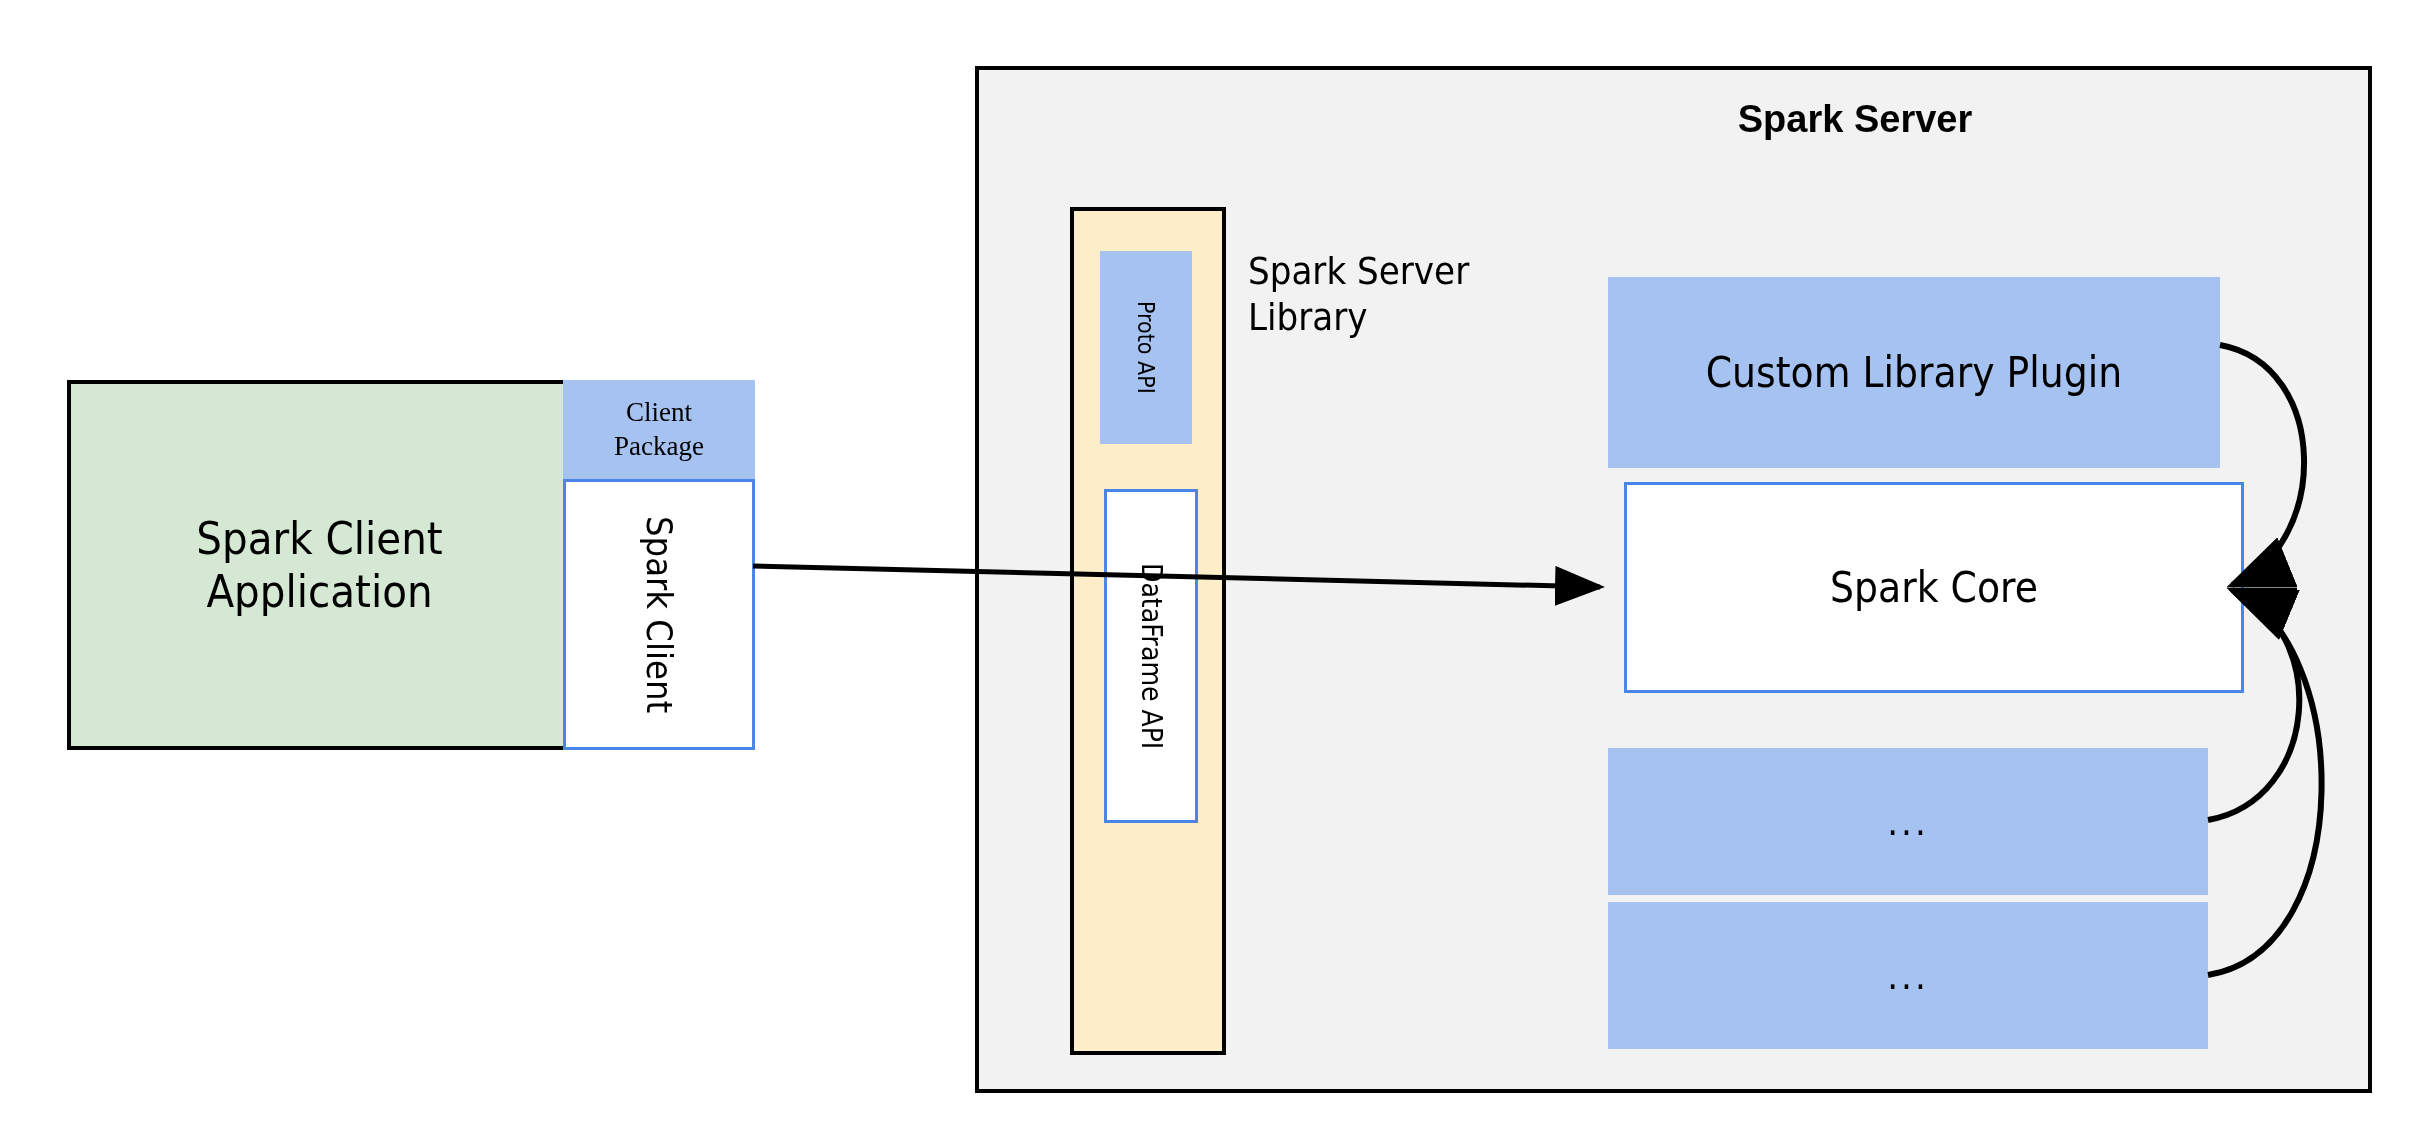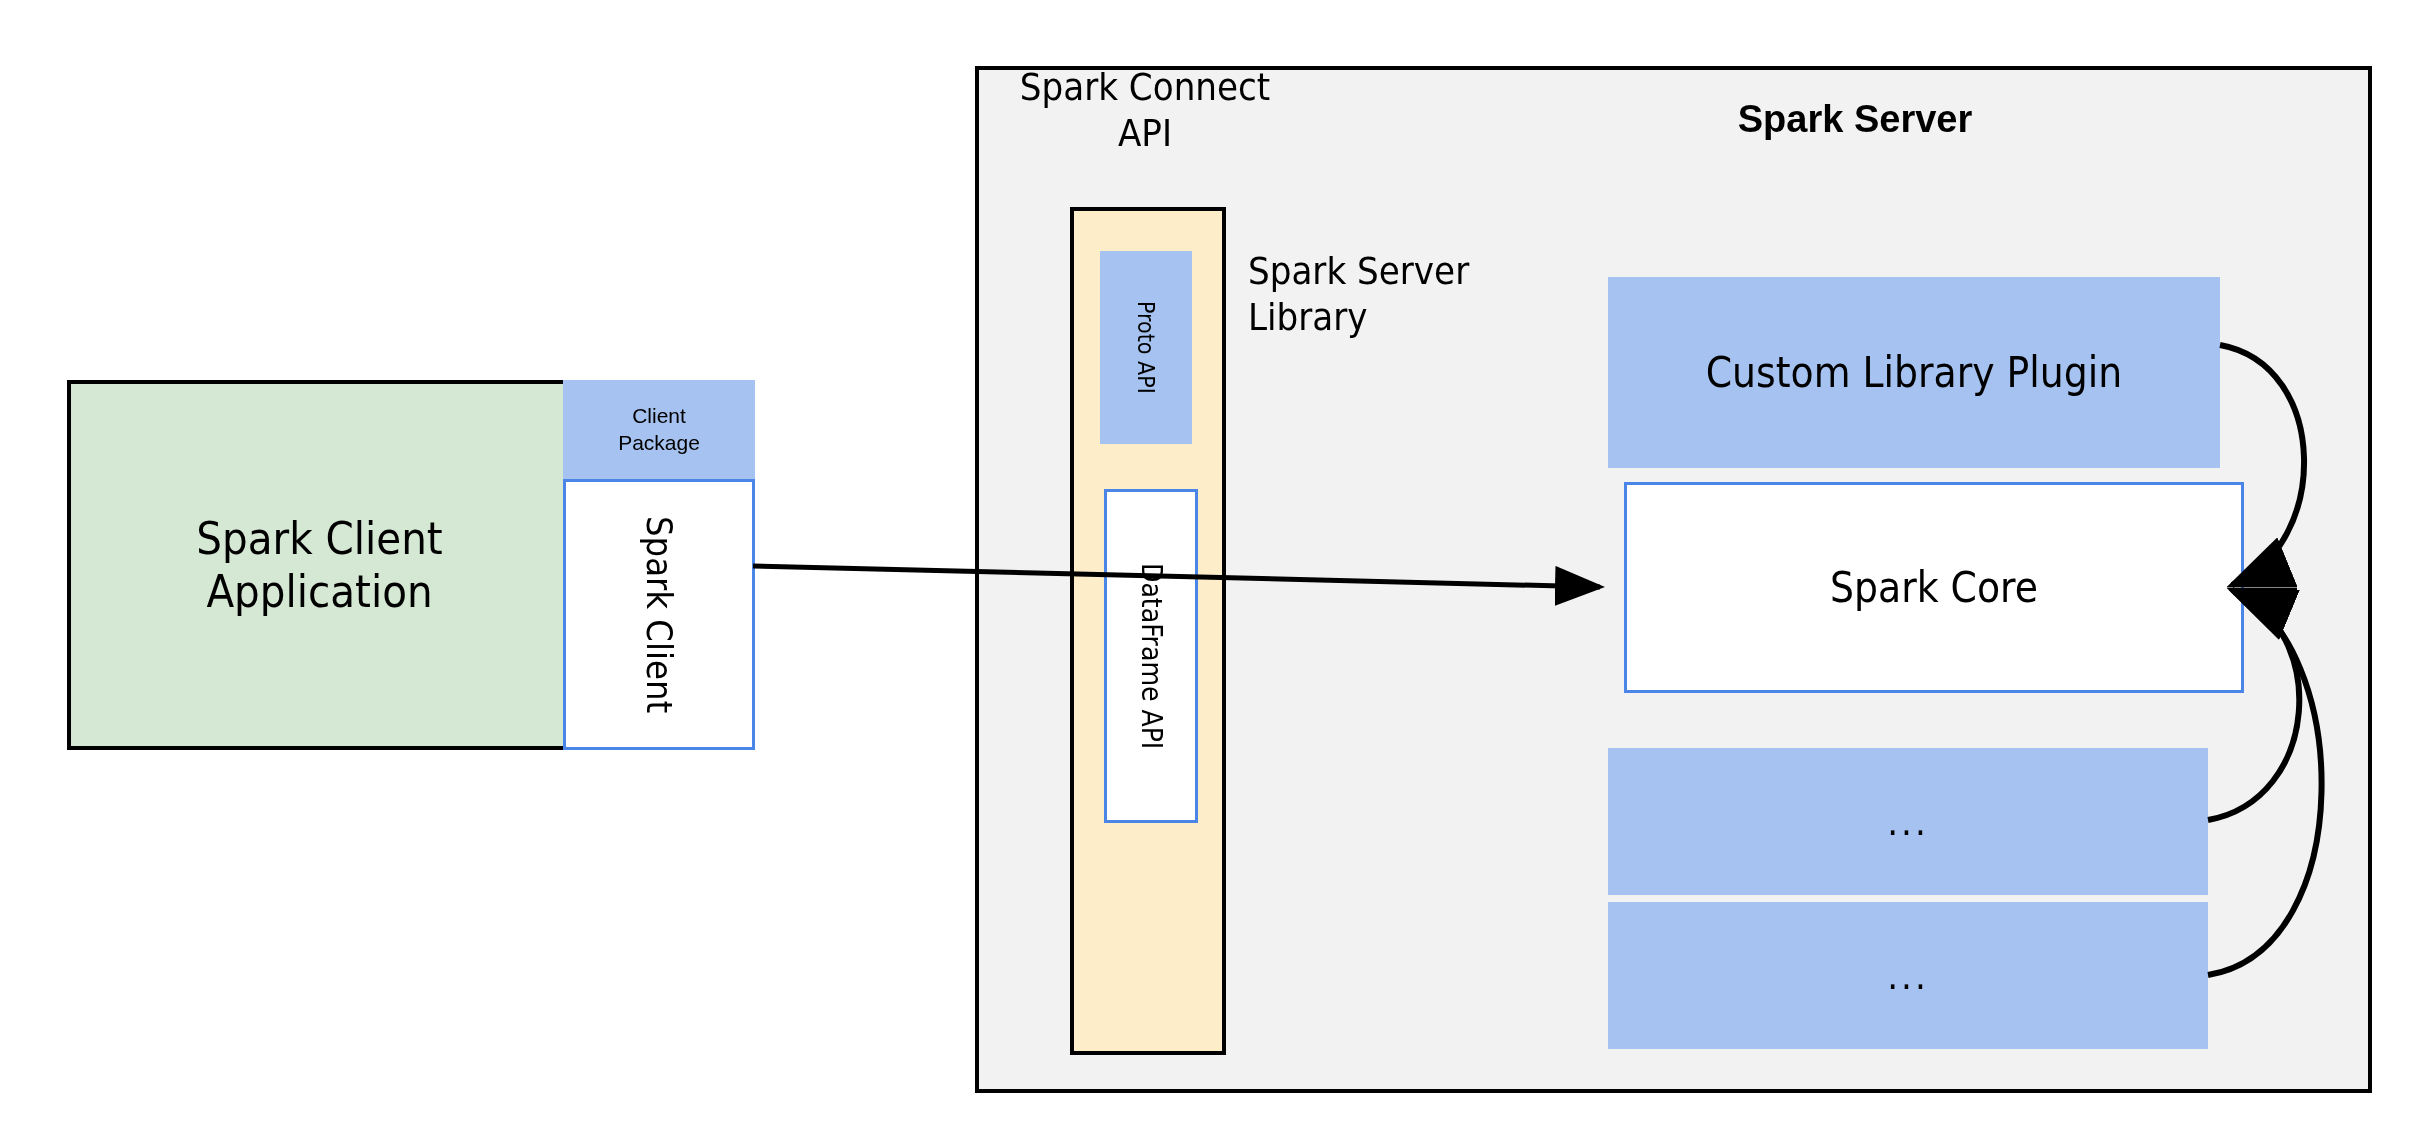--- a/index.html
+++ b/index.html
@@ -42,24 +42,24 @@
     font-stretch: condensed;
   }
 
   
   #client-package {
     left: 563px; top: 380px; width: 192px; height: 99px;
     background: #a5c2f0;
     border: 2px solid #a5c2f0;
   }
   #client-package-label {
-    font-size: 21px;
+    font-size: 27px;
     line-height: 1.25;
     color: #000000;
-    font-family: Liberation Sans, sans-serif;
+    font-family: Liberation Serif, serif;
   }
 
   
   #spark-client {
     left: 563px; top: 479px; width: 192px; height: 271px;
     background: #ffffff;
     border: 3px solid #4a86e8;
   }
   .vtext {
     writing-mode: vertical-rl;
@@ -194,22 +194,20 @@
 </style>
 </head>
 <body>
 
 <div id="canvas">
 
   <div class="box" id="server-panel"></div>
 
   <div id="server-title">Spark Server</div>
 
-  <div id="connect-api-label">Spark Connect
-API</div>
 
   <div id="server-library-label">Spark Server
 Library</div>
 
   <div class="box" id="yellow-column"></div>
 
   <div class="box center" id="proto-api">
     <span class="vtext" id="proto-api-label">Proto API</span>
   </div>
 

